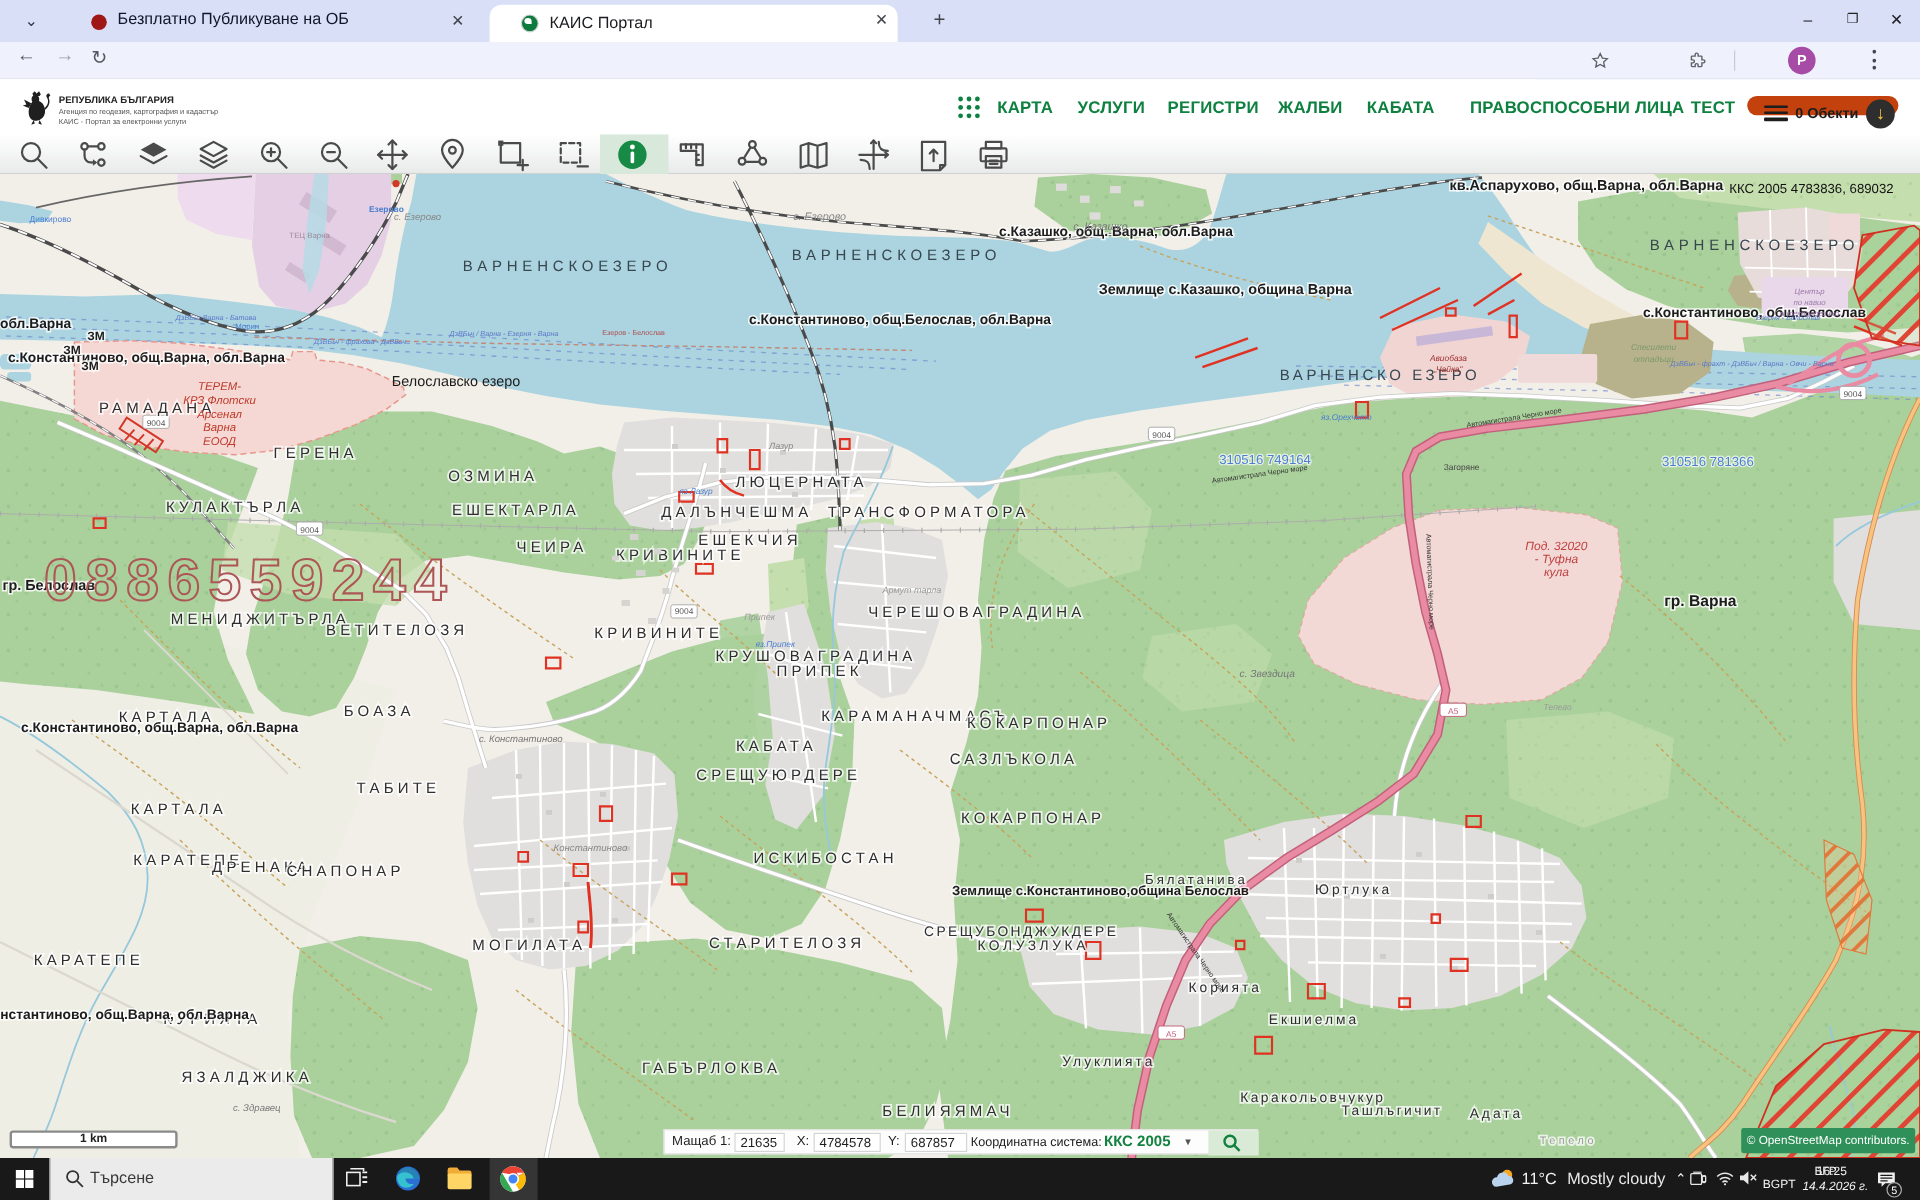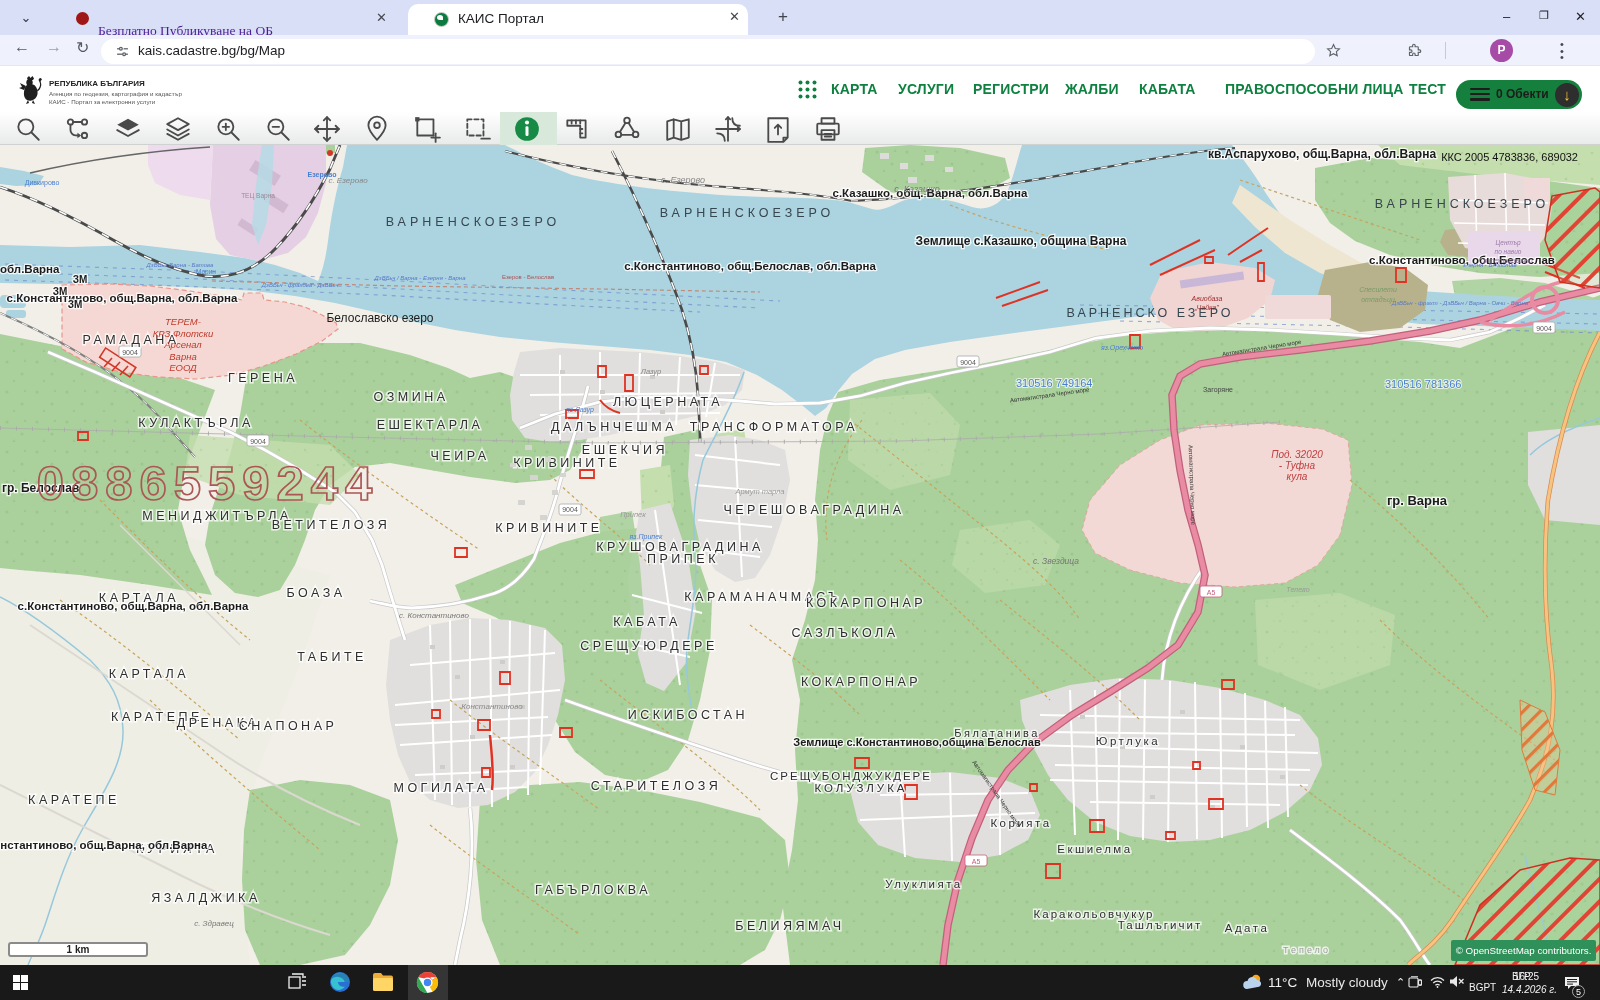--- a/index.html
+++ b/index.html
@@ -4,21 +4,21 @@
 <style>
 * { margin:0; padding:0; box-sizing:border-box; }
 html,body { width:1600px; height:1000px; overflow:hidden; font-family:"Liberation Sans",sans-serif; }
 #page { position:relative; width:1600px; height:1000px; background:#fff; }
 
 
 #tabbar { position:absolute; left:0; top:0; width:1600px; height:35px; background:#d8dff6; }
 .tchev { position:absolute; left:16px; top:9px; width:20px; height:18px; color:#30343b; font-size:13px; text-align:center; line-height:18px;}
 .tab1 { position:absolute; left:60px; top:5px; width:335px; height:27px; border-radius:9px; }
 .tab1 .fav { position:absolute; left:16px; top:7px; width:13px; height:13px; border-radius:50%; background:#9e1616; }
-.tab1 .ttl { position:absolute; left:38px; top:18px; font-size:13.5px; color:#4c1d95; white-space:nowrap; overflow:hidden; width:255px;font-family:Liberation Serif, serif; }
+.tab1 .ttl { position:absolute; left:38px; top:3px; font-size:13.5px; color:#0f172a; white-space:nowrap; overflow:hidden; width:255px; }
 .tabx { position:absolute; right:8px; top:5px; font-size:13px; color:#44474d; }
 .tab2 { position:absolute; left:408px; top:4px; width:340px; height:31px; background:#fff; border-radius:10px 10px 0 0; }
 .tab2 .fav { position:absolute; left:26px; top:8px; width:15px; height:15px; border-radius:50%; background:#0d7b3e; border:1px solid #d0d0d0; }
 .tab2 .fav:after { content:""; position:absolute; left:2px; top:2px; width:6px; height:5px; border-radius:50% 50% 0 50%; background:#fff; }
 .tab2 .ttl { position:absolute; left:50px; top:7px; font-size:13.5px; color:#1b1d20; }
 .plus { position:absolute; left:778px; top:7px; font-size:17px; color:#41444a; }
 .wbtns { position:absolute; right:0; top:0; height:35px; width:140px; color:#202124; }
 .wbtns span { position:absolute; top:9px; font-size:13px; }
 
 
@@ -32,21 +32,21 @@
 .prof { position:absolute; left:1490px; top:4px; width:23px; height:23px; border-radius:50%; background:#a64ca6; color:#fff; font-size:12px; font-weight:bold; text-align:center; line-height:23px; }
 .dots3 { position:absolute; left:1560px; top:6px; color:#43464c; font-size:11px; letter-spacing:0; width:4px; line-height:6.5px;}
 
 
 #hdr { position:absolute; left:0; top:66px; width:1280px; height:46px; background:#fff;padding-left:48px; }
 #hdr .txt { position:absolute; left:49px; top:13px; }
 #hdr .t1 { font-size:8px; font-weight:bold; color:#222; }
 #hdr .t2 { font-size:6.2px; color:#555; margin-top:1.5px; }
 #nav { position:absolute; left:0; top:66px; width:1600px; height:46px; }
 #nav a { position:absolute; top:15px; font-size:14px; font-weight:bold; color:#0e8040; letter-spacing:0.2px; white-space:nowrap; }
-.pill { position:absolute; left:1456px; top:14px; width:126px; height:29px; background:#15803d; border-radius:15px; }
+.pill { position:absolute; left:1456px; top:14px; width:126px; height:16px; background:#c2410c; border-radius:15px; }
 .pill .ham { position:absolute; left:14px; top:8px; width:20px; height:13px; }
 .pill .ham div { height:2.4px; background:#1d1d1d; margin-bottom:2.7px; border-radius:1px;}
 .pill .lbl { position:absolute; left:40px; top:7px; font-size:12px; font-weight:bold; color:#1c1c1c; }
 .pill .circ { position:absolute; right:3px; top:2.5px; width:24px; height:24px; border-radius:50%; background:#2e2e2e; color:#f6c73e; text-align:center; line-height:23px; font-size:15px; font-weight:bold; }
 
 
 #ibar { position:absolute; left:0; top:112px; width:1600px; height:33px; background:linear-gradient(#ffffff,#e9eaea); border-bottom:1px solid #cfd2d0; }
 .ico { position:absolute; top:3px; width:28px; height:28px; }
 .iact { position:absolute; left:500px; top:0; width:57px; height:33px; background:#d8e9dc; }
 
@@ -88,31 +88,20 @@
         <span style="left:43px;">–</span>
         <span style="left:79px;font-size:11px;">❐</span>
         <span style="left:115px;">✕</span>
       </div>
   </div>
 
   <div id="addr">
     <span class="nav" style="left:14px;">←</span>
     <span class="nav" style="left:46px;color:#9aa0a6;">→</span>
     <span class="nav" style="left:76px;">↻</span>
-    <div class="omni">
-      <svg class="tune" viewBox="0 0 24 24" fill="none" stroke="#5f6368" stroke-width="2.4">
-          <circle cx="9" cy="7" r="2.6"></circle>
-          <line x1="14" y1="7" x2="22" y2="7"></line>
-          <line x1="2" y1="7" x2="6" y2="7"></line>
-          <circle cx="15" cy="17" r="2.6"></circle>
-          <line x1="2" y1="17" x2="12" y2="17"></line>
-          <line x1="18" y1="17" x2="22" y2="17"></line>
-        </svg>
-      <span class="url">kais.cadastre.bg/bg/Map</span>
-    </div>
     <svg class="star" width="15" height="15" viewBox="0 0 24 24" fill="none" stroke="#5f6368" stroke-width="1.8">
         <path d="M12 2.5l2.9 6.2 6.6.7-4.9 4.5 1.3 6.5-5.9-3.3-5.9 3.3 1.3-6.5-4.9-4.5 6.6-.7z"></path>
       </svg>
     <svg class="puzz" width="15" height="15" viewBox="0 0 24 24" fill="none" stroke="#5f6368" stroke-width="1.9">
         <path d="M20 11h-2V7a1 1 0 0 0-1-1h-4V4a2 2 0 1 0-4 0v2H5a1 1 0 0 0-1 1v4h2a2 2 0 1 1 0 4H4v4a1 1 0 0 0 1 1h4v-2a2 2 0 1 1 4 0v2h4a1 1 0 0 0 1-1v-4h2a2 2 0 1 0 0-4z"></path>
       </svg>
     <div style="position:absolute;left:1445px;top:7px;width:1px;height:17px;background:#c8cad0;"></div>
     <div class="prof">P</div>
     <div class="dots3">•<br>•<br>•</div>
   </div>
@@ -691,30 +680,53 @@
 <text x="1297" y="324" font-size="10" fill="#c04040" font-style="italic" text-anchor="middle">- Туфна</text>
 <text x="1297" y="335" font-size="10" fill="#c04040" font-style="italic" text-anchor="middle">кула</text>
 <text x="1050" y="252" font-size="6" fill="#333" text-anchor="middle" transform="rotate(-8 1050 252)">Автомагистрала Черно море</text>
 <text x="1262" y="205" font-size="6" fill="#333" text-anchor="middle" transform="rotate(-9 1262 205)">Автомагистрала Черно море</text>
 <text x="1190" y="340" font-size="6" fill="#333" text-anchor="middle" transform="rotate(88 1190 340)">Автомагистрала Черно море</text>
 <text x="995" y="650" font-size="6" fill="#333" text-anchor="middle" transform="rotate(55 995 650)">Автомагистрала Черно море</text>
 <text x="208" y="355" font-size="49" font-weight="bold" letter-spacing="7" fill="none" stroke="#ad5656" stroke-width="1.7" text-anchor="middle">0886559244</text>
 </g>
     </svg>
     <div class="scale">1 km</div>
+    <div class="stat">
+      <span style="position:absolute;left:6px;top:3px;">Мащаб 1:</span>
+      <span class="sbox" style="left:58px;width:42px;">21635</span>
+      <span style="position:absolute;left:110px;top:3px;">X:</span>
+      <span class="sbox" style="left:124px;width:56px;">4784578</span>
+      <span style="position:absolute;left:186px;top:3px;">Y:</span>
+      <span class="sbox" style="left:200px;width:52px;">687857</span>
+      <span style="position:absolute;left:255px;top:4px;font-size:10.5px;">Координатна система:</span>
+      <span class="kks">ККС 2005</span>
+      <span style="position:absolute;left:432px;top:5px;font-size:8px;color:#555;">▼</span>
+      <span class="sgrn"></span>
+      <svg style="position:absolute;left:464px;top:2px;z-index:3;" width="17" height="17" viewBox="0 0 17 17" fill="none" stroke="#11813f" stroke-width="2">
+          <circle cx="7" cy="7" r="4.6"></circle>
+          <line x1="10.5" y1="10.5" x2="15" y2="15"></line>
+        </svg>
+    </div>
     <div class="attr">© OpenStreetMap contributors.</div>
   </div>
 
   <div id="task">
     <svg style="position:absolute;left:13px;top:10px;" width="15" height="15" viewBox="0 0 15 15" fill="#fff">
         <rect x="0" y="0" width="7" height="7"></rect>
         <rect x="8" y="0" width="7" height="7"></rect>
         <rect x="0" y="8" width="7" height="7"></rect>
         <rect x="8" y="8" width="7" height="7"></rect>
       </svg>
+    <div class="search">
+      <svg style="position:absolute;left:12px;top:9px;" width="16" height="16" viewBox="0 0 17 17" fill="none" stroke="#333" stroke-width="1.6">
+          <circle cx="7" cy="7" r="5"></circle>
+          <line x1="11" y1="11" x2="16" y2="16"></line>
+        </svg>
+      <span class="stxt">Търсене</span>
+    </div>
     <svg style="position:absolute;left:288px;top:8px;" width="19" height="19" viewBox="0 0 19 19" fill="none" stroke="#f0f0f0" stroke-width="1.3">
         <rect x="1" y="4" width="11" height="11"></rect>
         <path d="M14,4 h4 M14,8 h4 M14,12 h4" stroke-width="1.6"></path>
         <path d="M4,1 h11 v2"></path>
       </svg>
 <svg style="position:absolute;left:329px;top:6px;" width="22" height="22" viewBox="0 0 22 22">
 <circle cx="11" cy="11" r="10" fill="#2a6fd4"></circle>
         <path d="M2,9 C4,3 10,0.5 14,2.5 C19,5 20,9 20,11 L9,11 C9,14 12,16.5 16,15.5 C13,20 6,20 3.5,15.5 C2,13 1.7,11 2,9 Z" fill="#35c1d0"></path>
         <path d="M20,11 C20,6 16,2 11,2 C6.5,2 3,5 2,9 C4,6 8,5 11.5,6.5 C14.5,7.8 15.5,9.5 15.5,11 Z" fill="#1b4f9e" opacity="0.55"></path>
       </svg>

